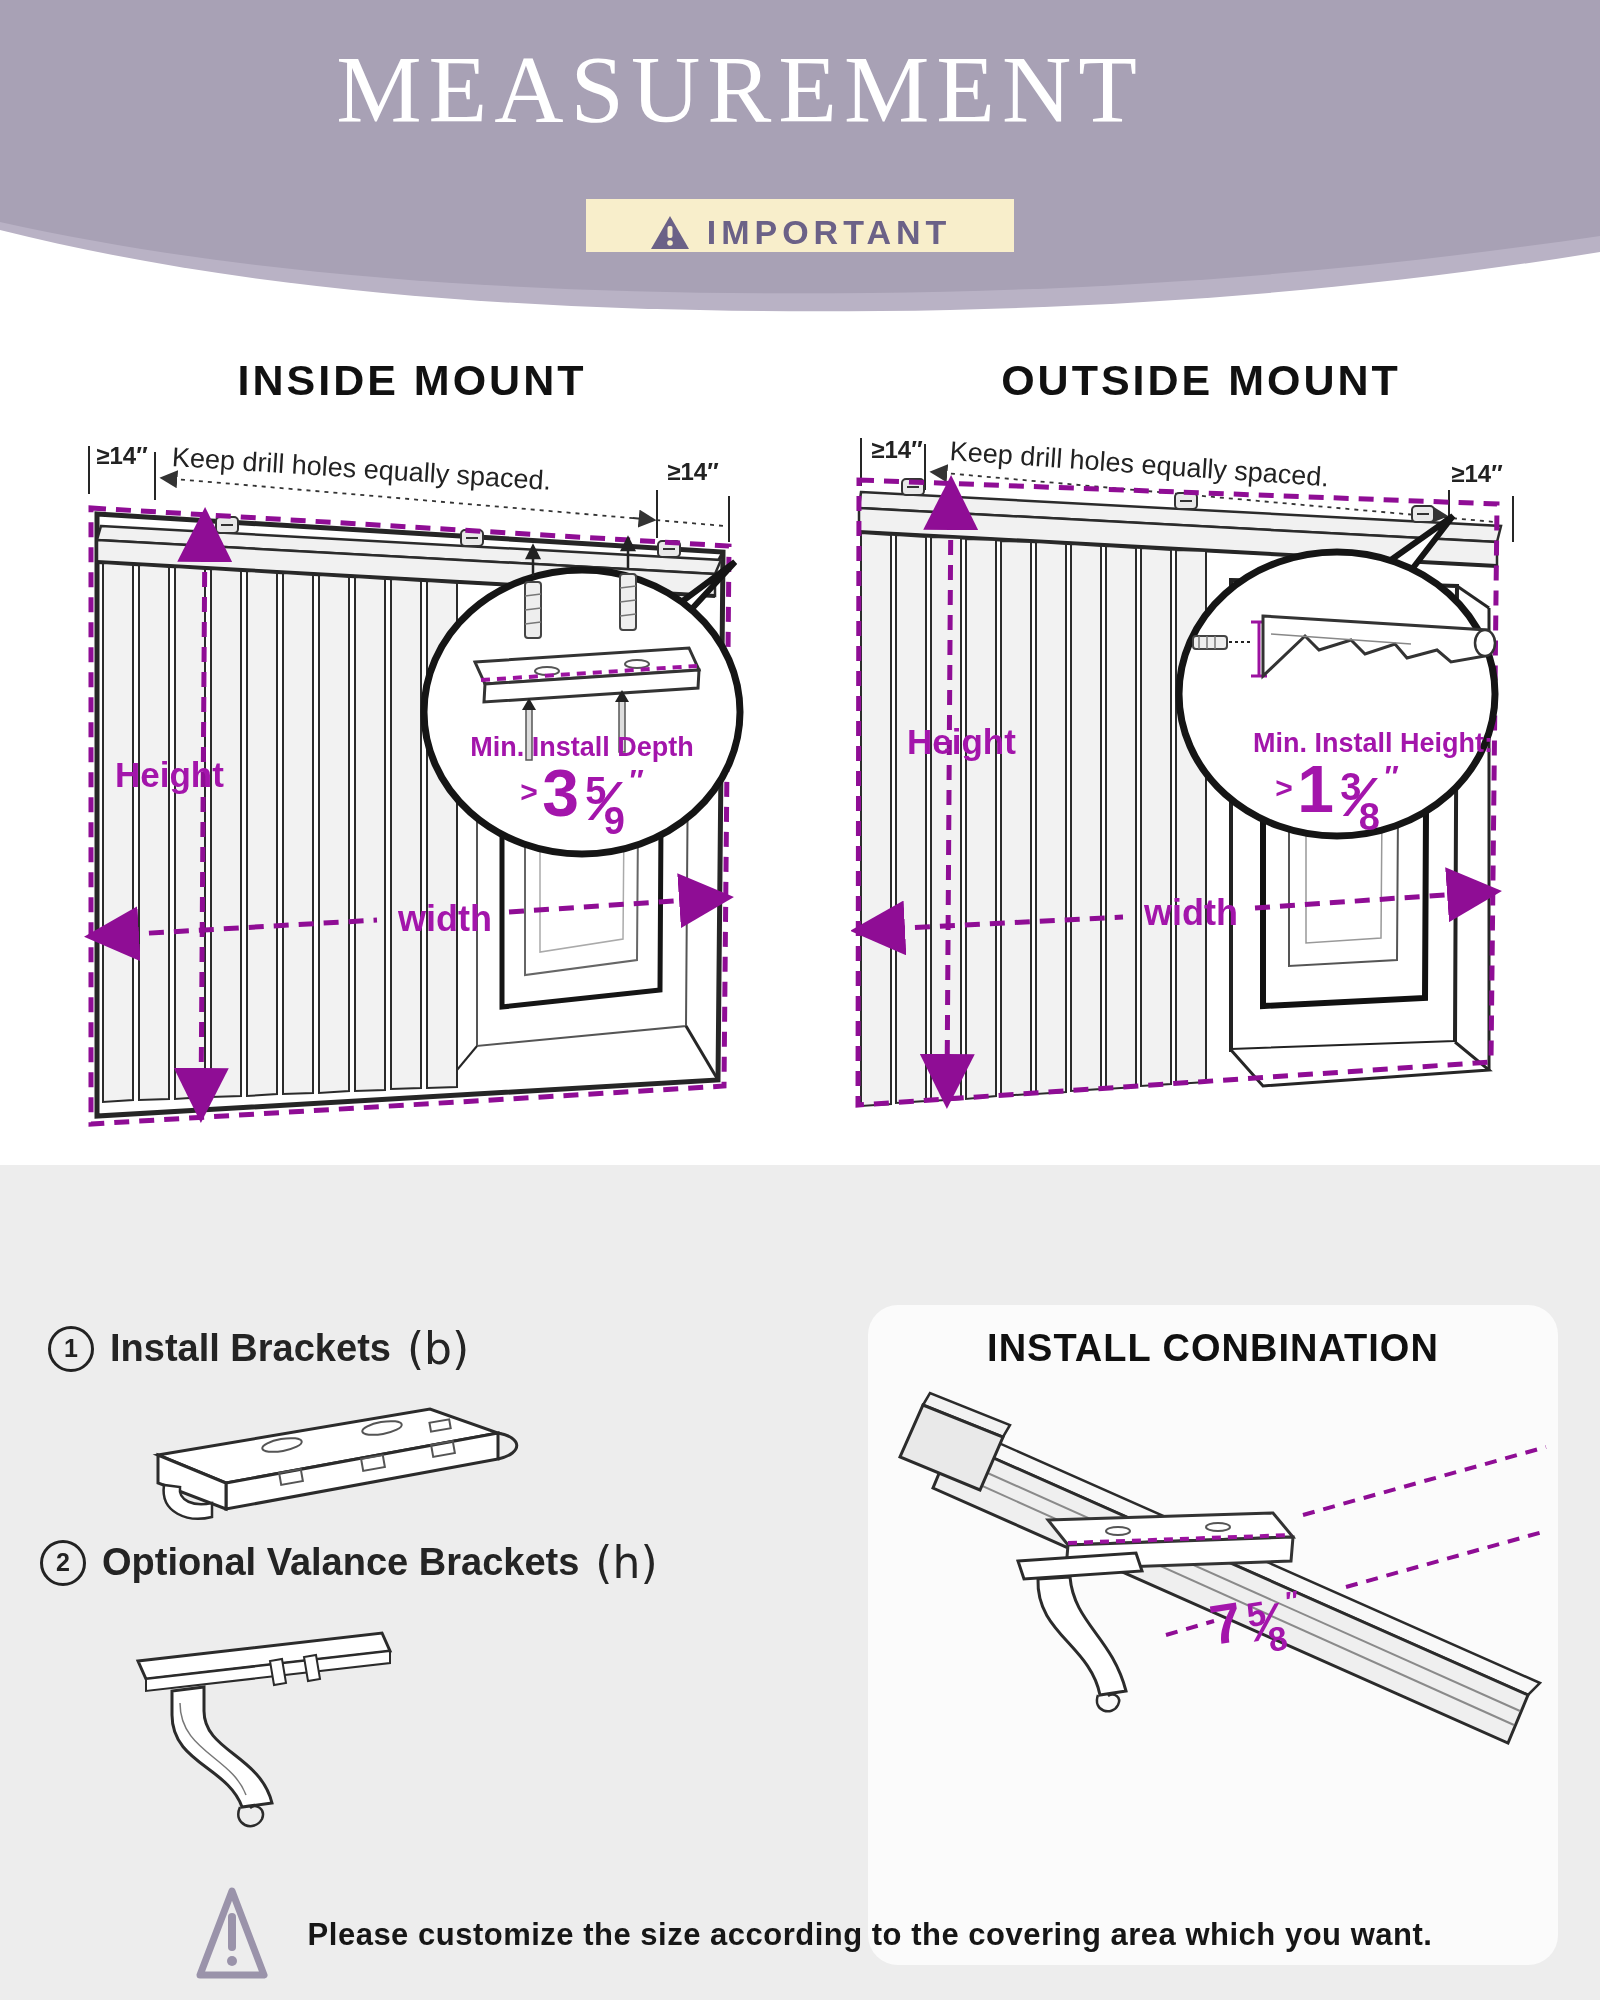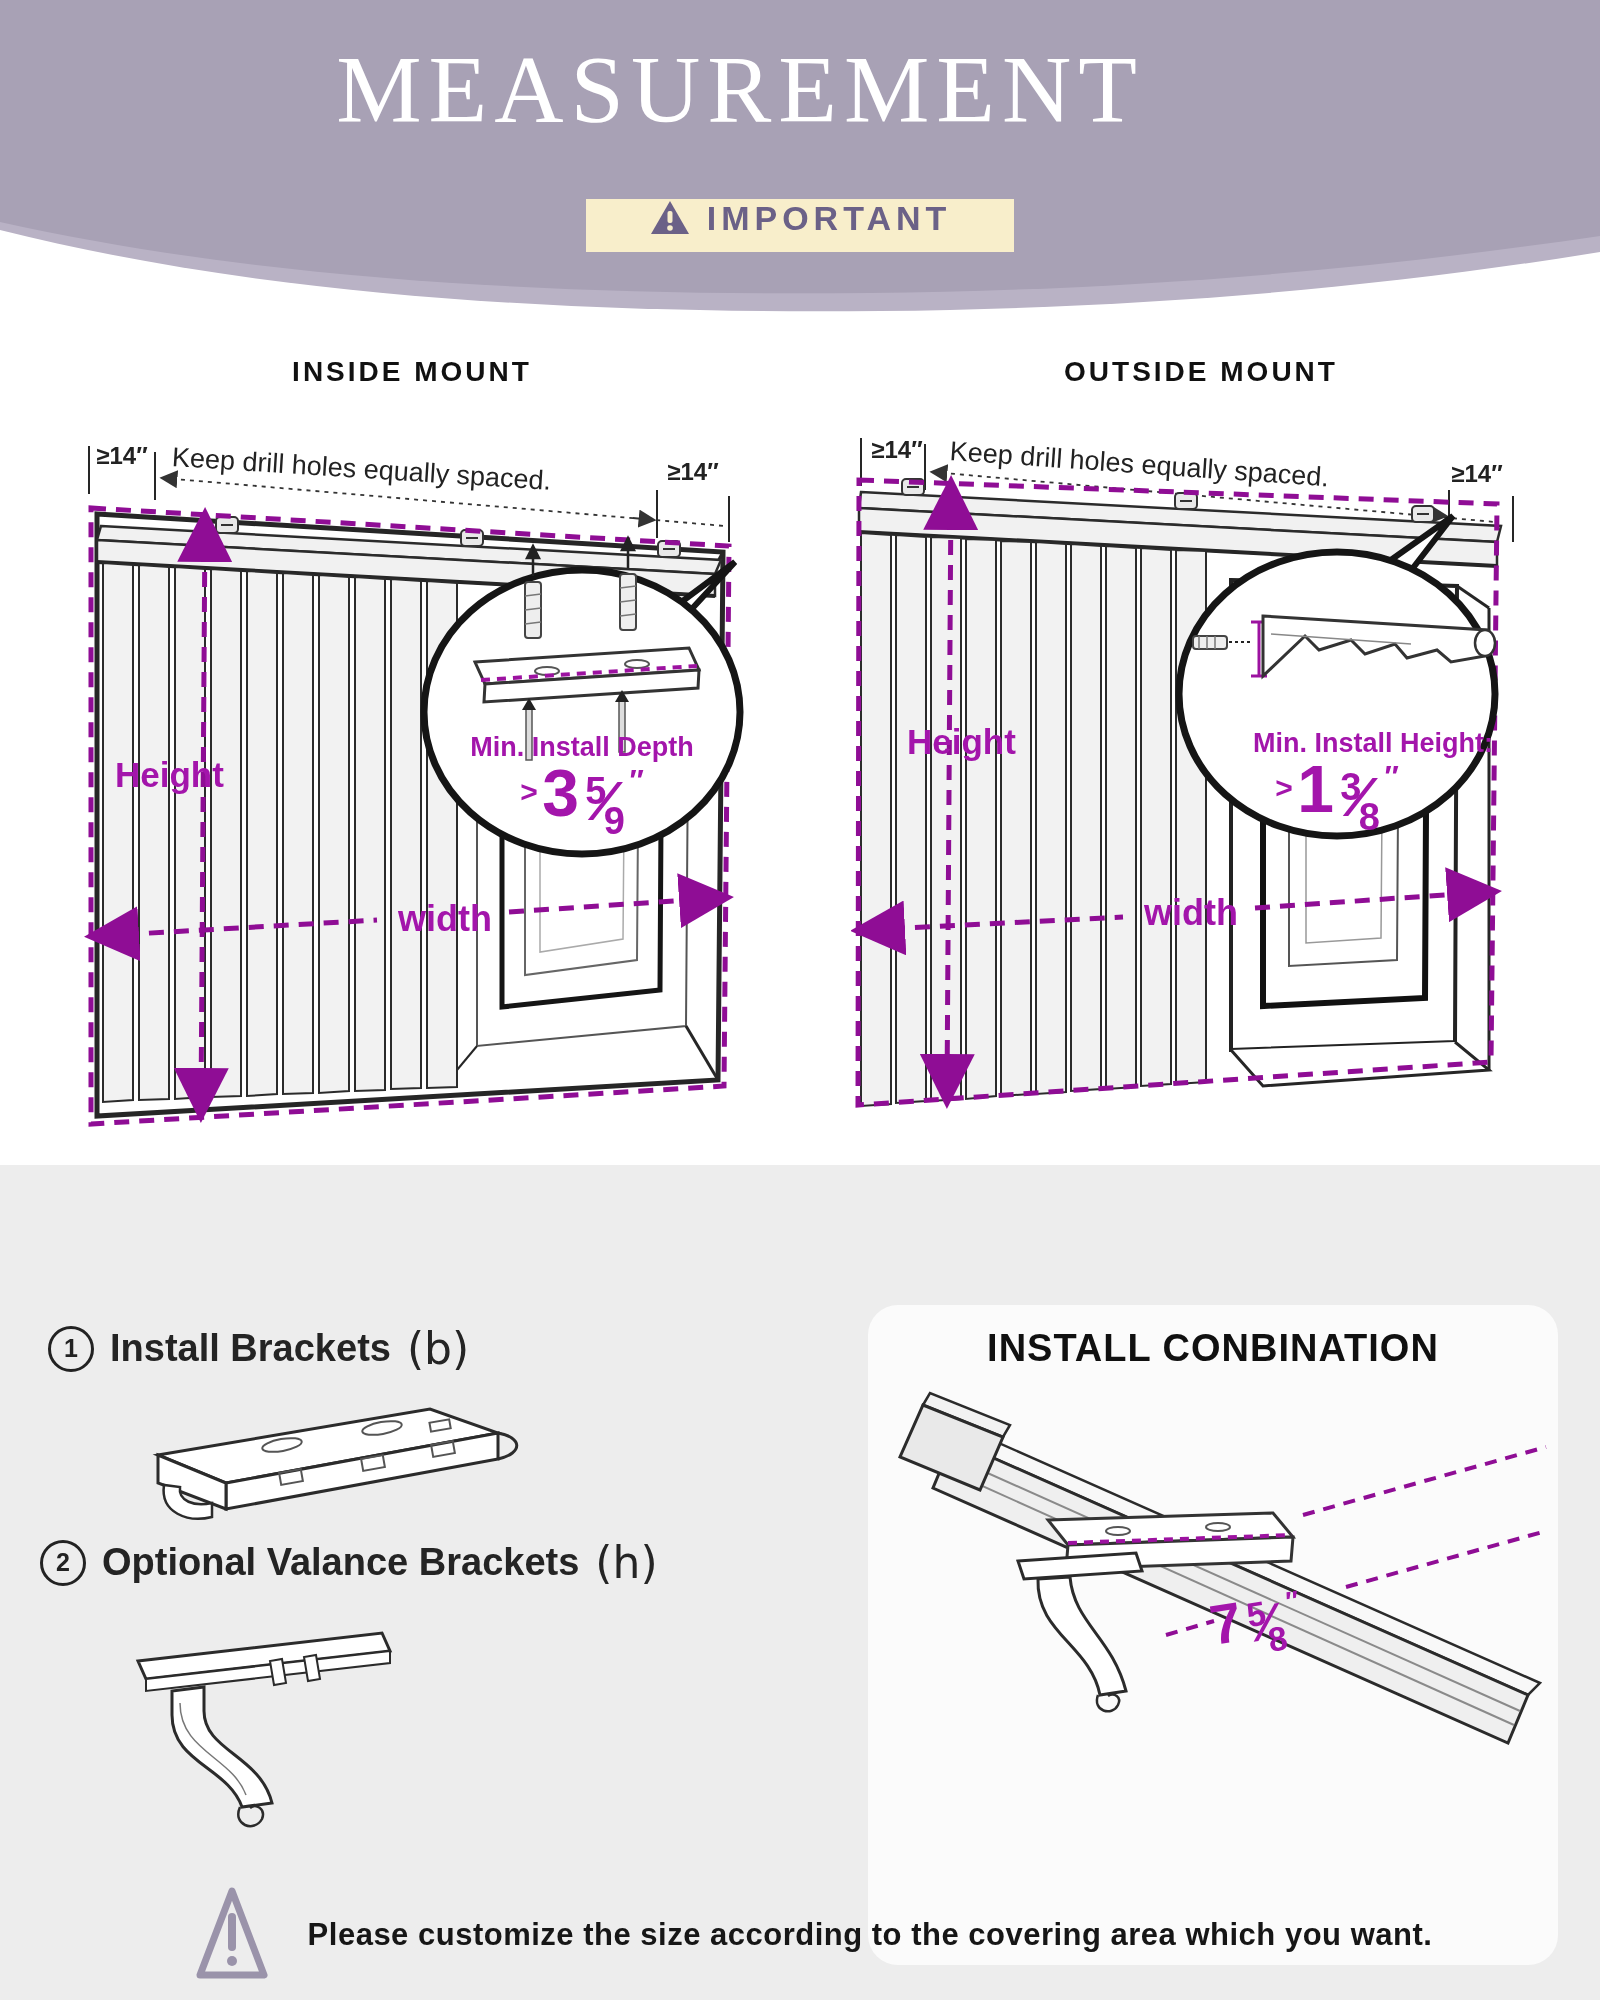--- a/index.html
+++ b/index.html
@@ -4,24 +4,24 @@
 <style>
   html,body{margin:0;padding:0;background:#fff;}
   #page{position:relative;width:1600px;height:2000px;background:#ffffff;overflow:hidden;
         font-family:"Liberation Sans",sans-serif;color:#1f1f1f;}
   
   .header-svg{position:absolute;top:0;left:0;}
   .title{position:absolute;top:34px;left:0;width:1480px;text-align:center;
          font-family:"Liberation Serif",serif;font-size:96px;font-weight:400;
          color:#ffffff;letter-spacing:7px;}
   .badge{position:absolute;left:586px;top:199px;width:428px;height:53px;background:#f8eecb;
-         display:flex;align-items:flex-start;justify-content:center;gap:16px;}
+         display:flex;align-items:flex-end;justify-content:center;gap:16px;}
   .badge-label{font-size:34px;font-weight:bold;letter-spacing:5px;color:#6b6187;}
   
-  .mount-h{position:absolute;top:356px;text-align:center;font-size:28px;font-weight:bold;
+  .mount-h{position:absolute;top:356px;text-align:center;font-size:43px;font-weight:bold;
            letter-spacing:3px;color:#111;}
   #inside-h{left:77px;width:670px;}
   #outside-h{left:851px;width:700px;}
   .diag{position:absolute;top:430px;}
   #inside-diag{left:77px;width:670px;height:730px;}
   #outside-diag{left:851px;width:700px;height:730px;}
   .diag svg{position:absolute;top:0;left:0;}
   .gap-label{position:absolute;font-size:24px;font-weight:bold;color:#222;text-align:center;}
   .drill-note{position:absolute;font-size:27px;color:#222;transform-origin:left top;white-space:nowrap;}
   .mag{color:#a315ab;}

